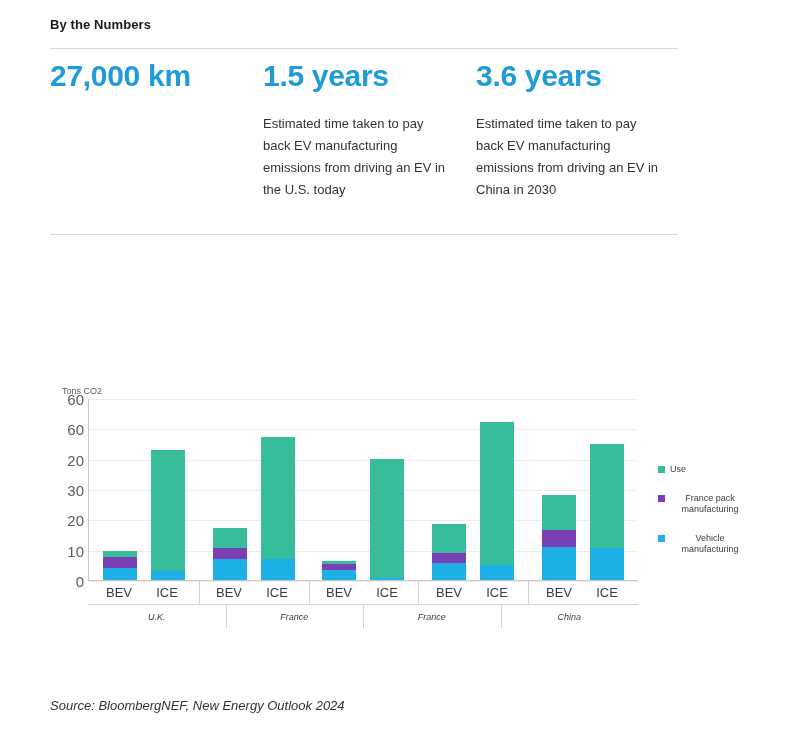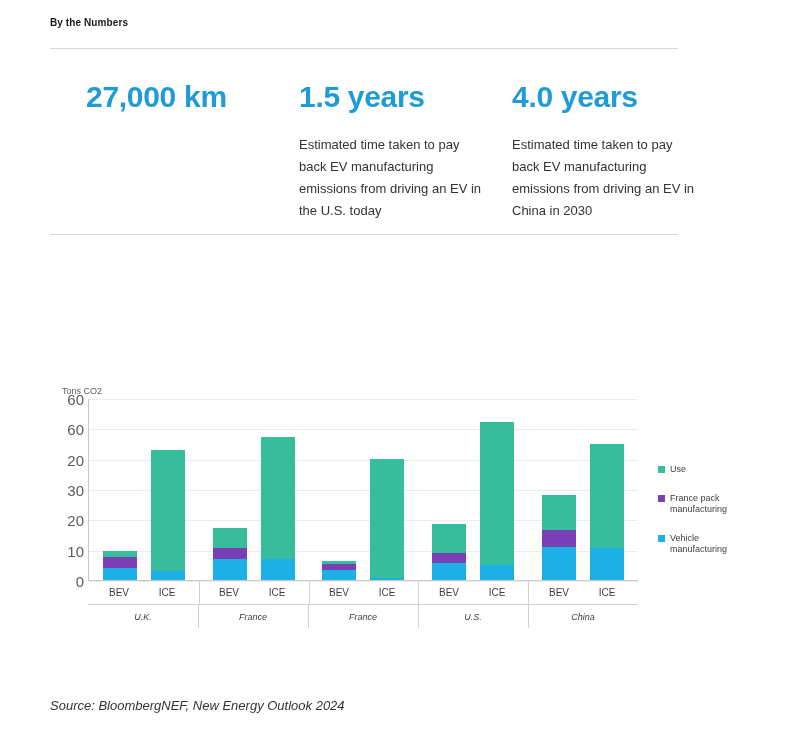--- a/index.html
+++ b/index.html
@@ -13,42 +13,41 @@
   .page {
     position: relative;
     width: 802px; height: 741px;
     overflow: hidden;
   }
 
   
   .section-title {
     position: absolute;
     left: 50px; top: 17px;
-    font-size: 10px;
+    font-size: 13px;
     font-weight: bold;
     color: #1a1a1a;
     letter-spacing: 0.1px;
   }
   .rule {
     position: absolute;
     left: 50px;
     width: 628px;
     height: 1px;
     background: #d8d8d8;
   }
   .rule-top { top: 48px; }
   .rule-bottom { top: 234px; }
 
   .stats {
     position: absolute;
-    left: 50px; top: 80px;
+    left: 50px; top: 59px;
     width: 640px;
     display: flex;
     gap: 0px;
-    margin-left: 36px;
   }
   .stat { width: 213px; padding-right: 22px; }
   .stat-value {
     color: #1f9bd8;
     font-size: 30px;
     font-weight: bold;
     letter-spacing: -0.3px;
     line-height: 34px;
     margin-bottom: 20px;
   }
@@ -139,21 +138,21 @@
   }
   .xlab-group {
     flex: 1 1 0;
     display: flex;
     justify-content: center;
     gap: 14px;
   }
   .xlab {
     width: 34px;
     text-align: center;
-    font-size: 10px;
+    font-size: 13px;
     color: #3d3d3d;
     line-height: 22px;
   }
   .grouplabels {
     position: absolute;
     left: 38px; top: 218px;
     width: 550px; height: 24px;
     display: flex;
     border-top: 1px solid #d2d2d2;
     font-style: italic;
@@ -171,20 +170,21 @@
     position: absolute;
     left: 0; top: 0;
     width: 1px; height: 100%;
     background: #d2d2d2;
   }
 
   .legend {
     position: absolute;
     left: 608px; top: 78px;
     width: 92px;
+    text-align: center;
   }
   .legend-item {
     display: flex;
     align-items: flex-start;
     margin-bottom: 18px;
   }
   .swatch {
     width: 7px; height: 7px;
     margin-top: 2px;
     margin-right: 5px;
@@ -214,21 +214,21 @@
 
   <div class="stats">
     <div class="stat">
       <div class="stat-value">27,000 km</div>
     </div>
     <div class="stat">
       <div class="stat-value">1.5 years</div>
       <div class="stat-desc">Estimated time taken to pay back EV manufacturing emissions from driving an EV in the U.S. today</div>
     </div>
     <div class="stat">
-      <div class="stat-value">4.0 years</div>
+      <div class="stat-value">3.6 years</div>
       <div class="stat-desc">Estimated time taken to pay back EV manufacturing emissions from driving an EV in China in 2030</div>
     </div>
   </div>
 
   <div class="rule rule-bottom"></div>
 
 
   <div class="chart-area">
     <div class="axis-unit">Tons CO2</div>
 
@@ -334,21 +334,20 @@
         </div>
         <div class="xlab-group">
           <div class="xlab">BEV</div>
           <div class="xlab">ICE</div>
         </div>
       </div>
     <div class="grouplabels" id="grouplabels">
         <div class="glab">U.K.</div>
         <div class="glab">France</div>
         <div class="glab">France</div>
-        <div class="glab">U.S.</div>
         <div class="glab">China</div>
       </div>
 
     <div class="legend">
       <div class="legend-item">
         <span class="swatch" style="background:#37bd9c"></span>
         <span class="legend-label">Use</span>
       </div>
       <div class="legend-item">
         <span class="swatch" style="background:#7b3fb5"></span>

